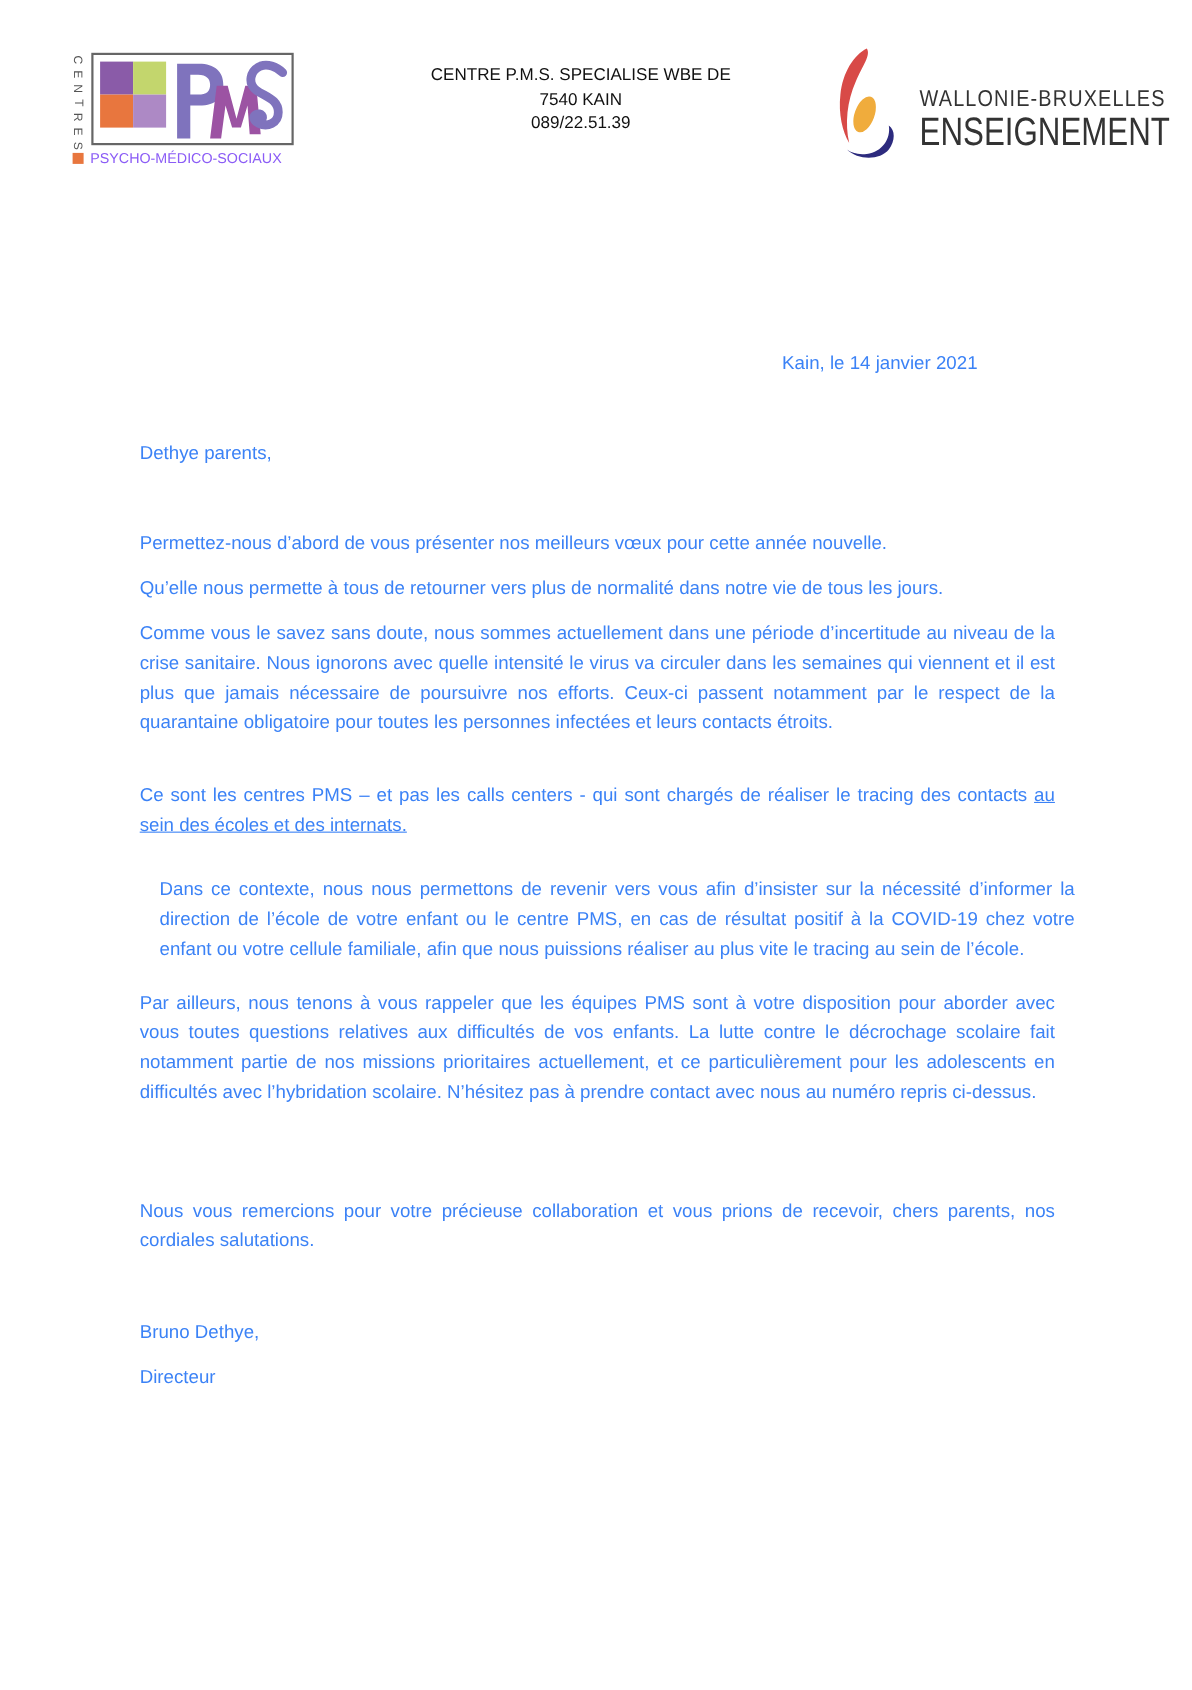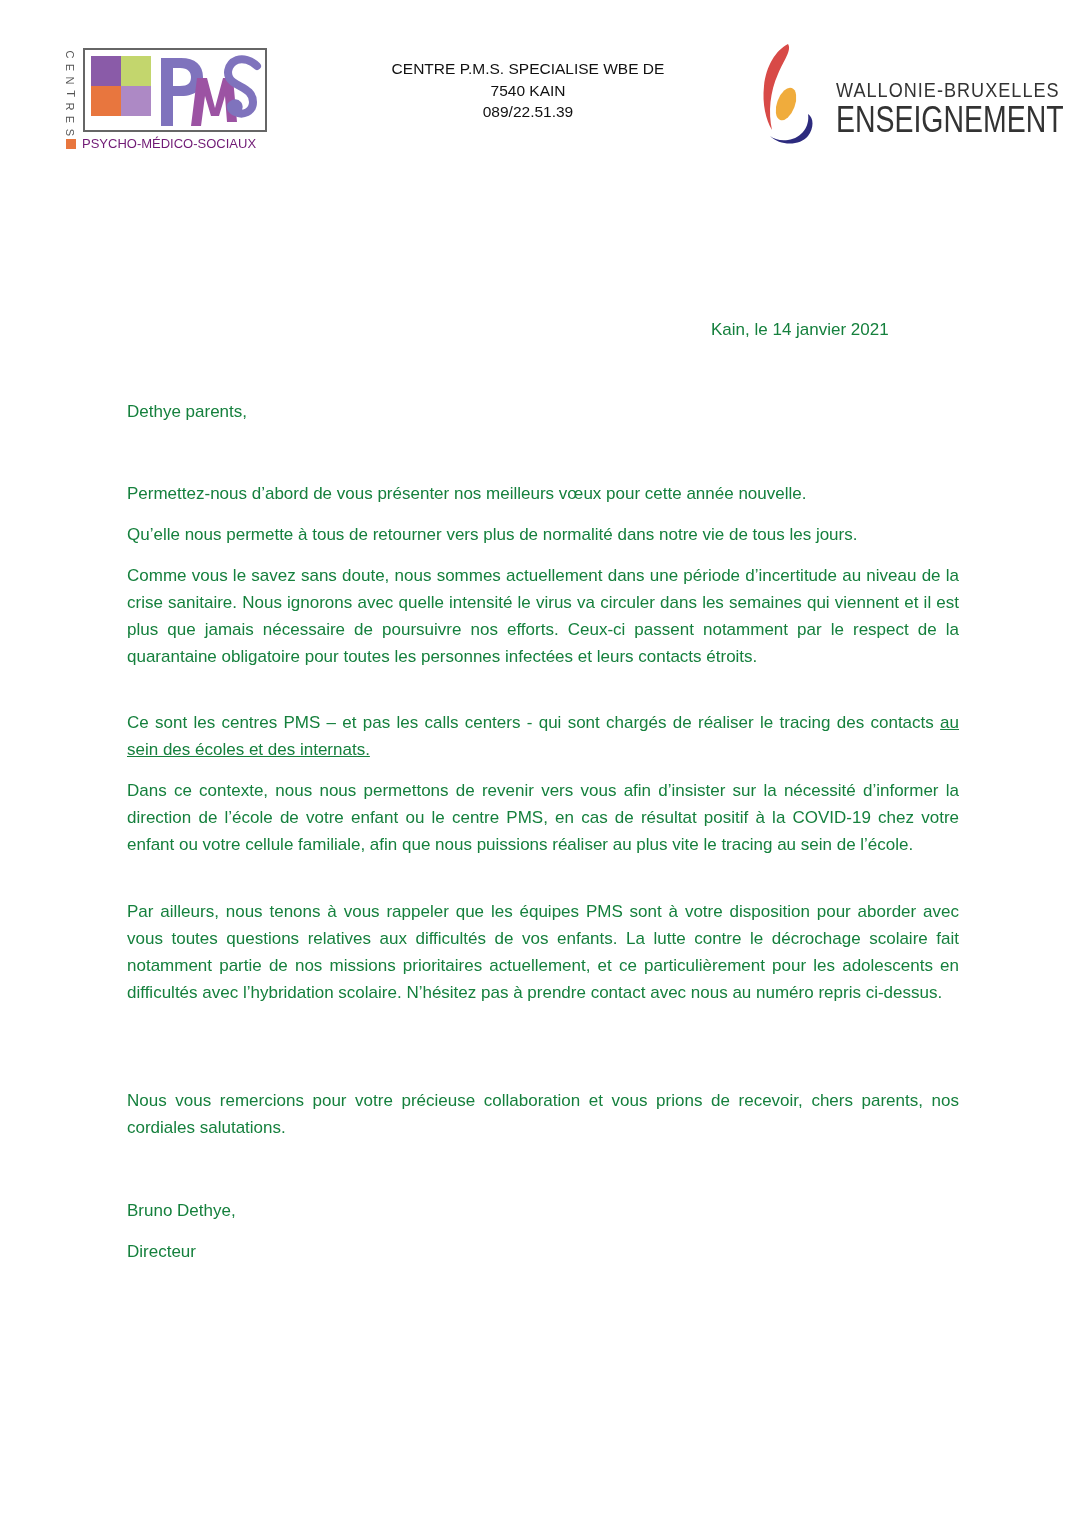--- a/index.html
+++ b/index.html
@@ -5,35 +5,35 @@
   html, body { margin: 0; padding: 0; background: #ffffff; }
   body { width: 1084px; height: 1536px; position: relative; overflow: hidden; font-family: "Liberation Sans", sans-serif; color: #111; }
   .abs { position: absolute; }
 
   
   #pms-logo { left: 62px; top: 46px; width: 212px; height: 108px; }
   .pms-vertical { left: 0; top: 2px; width: 16px; height: 86px; display: flex; flex-direction: column; align-items: center; justify-content: space-between; font-size: 11px; letter-spacing: 0; color: #555; transform: none; }
   .pms-vertical span { display: block; transform: rotate(90deg); line-height: 13px; height: 13px; font-family: "Liberation Sans", sans-serif; }
   .pms-frame { left: 21px; top: 2px; width: 184px; height: 84px; border: 2px solid #666; box-sizing: border-box; }
   .sq { position: absolute; width: 30px; height: 30px; }
-  .pms-bottom { left: 4px; top: 90px; font-size: 13px; color: #701a75; display: flex; align-items: center; gap: 6px; white-space: nowrap; }
+  .pms-bottom { left: 4px; top: 90px; font-size: 13px; color: #8b5cf6; display: flex; align-items: center; gap: 6px; white-space: nowrap; }
   .pms-bottom .bullet { width: 10px; height: 10px; background: #e8763e; display: inline-block; }
 
   
   #header-center { left: 340px; top: 58px; width: 376px; text-align: center; font-size: 15.5px; line-height: 21.5px; color: #111; }
   #header-center div { white-space: nowrap; }
 
   
   #wbe-logo { left: 758px; top: 42px; width: 290px; height: 106px; }
   .wbe-text { left: 78px; top: 36px; color: #333; font-family: "Liberation Sans Narrow", "Liberation Sans", sans-serif; }
   .wbe-line1 { font-size: 21px; letter-spacing: 1.2px; line-height: 24px; transform: scaleX(0.86); transform-origin: left; white-space: nowrap; }
   .wbe-line2 { font-size: 36px; letter-spacing: 0; line-height: 36px; transform: scaleX(0.79); transform-origin: left; white-space: nowrap; }
 
   
-  .txt { font-family: "Liberation Sans", sans-serif; font-size: 17px; line-height: 27px; color: #15803d; }
+  .txt { font-family: "Liberation Sans", sans-serif; font-size: 17px; line-height: 27px; color: #3b82f6; }
   #date { left: 711px; top: 316px; white-space: nowrap; }
   #salutation { left: 127px; top: 398px; }
   .para { left: 127px; width: 832px; text-align: justify; }
   .para.left { text-align: left; }
   .para .ul { text-decoration: underline; }
   #sig-name { left: 127px; top: 1197px; }
   #sig-title { left: 127px; top: 1238px; }
 </style>
 </head>
 <body>
@@ -91,20 +91,20 @@
 <div id="salutation" class="abs txt">Dethye parents,</div>
 
 <p class="abs txt para left" style="top:480px;margin:0;">Permettez-nous d’abord de vous présenter nos meilleurs vœux pour cette année nouvelle.</p>
 
 <p class="abs txt para left" style="top:521px;margin:0;">Qu’elle nous permette à tous de retourner vers plus de normalité dans notre vie de tous les jours.</p>
 
 <p class="abs txt para" style="top:562px;margin:0;">Comme vous le savez sans doute, nous sommes actuellement dans une période d’incertitude au niveau de la crise sanitaire. Nous ignorons avec quelle intensité le virus va circuler dans les semaines qui viennent et il est plus que jamais nécessaire de poursuivre nos efforts. Ceux-ci  passent notamment par le respect de la quarantaine obligatoire pour toutes les personnes infectées et leurs contacts étroits.</p>
 
 <p class="abs txt para" style="top:709px;margin:0;"><span>Ce sont les centres PMS – et pas les calls centers - qui sont chargés de réaliser le tracing des contacts </span><span class="ul">au sein des écoles et des internats.</span></p>
 
-<p class="abs txt para" style="top:777px;margin:0;">Dans ce contexte, nous nous permettons de revenir vers vous afin d’insister sur la nécessité d’informer la direction de l’école de votre enfant ou le centre PMS, en cas de résultat positif à la COVID-19 chez votre enfant ou votre cellule familiale, afin que nous puissions réaliser au plus vite le tracing au sein de l’école.</p>
+<p class="abs txt para" style="top:777px;margin:18px;">Dans ce contexte, nous nous permettons de revenir vers vous afin d’insister sur la nécessité d’informer la direction de l’école de votre enfant ou le centre PMS, en cas de résultat positif à la COVID-19 chez votre enfant ou votre cellule familiale, afin que nous puissions réaliser au plus vite le tracing au sein de l’école.</p>
 
 <p class="abs txt para" style="top:898px;margin:0;">Par ailleurs, nous tenons à vous rappeler que les équipes PMS sont à votre disposition pour aborder avec vous toutes questions relatives aux difficultés de vos enfants. La lutte contre le décrochage scolaire fait notamment partie de nos missions prioritaires actuellement, et ce particulièrement pour les adolescents en difficultés avec l’hybridation scolaire. N’hésitez pas à prendre contact avec nous au numéro repris ci-dessus.</p>
 
 <p class="abs txt para" style="top:1087px;margin:0;">Nous vous remercions pour votre précieuse collaboration et vous prions de recevoir, chers parents, nos cordiales salutations.</p>
 
 <div id="sig-name" class="abs txt">Bruno Dethye,</div>
 <div id="sig-title" class="abs txt">Directeur</div>
 
 </body></html>

